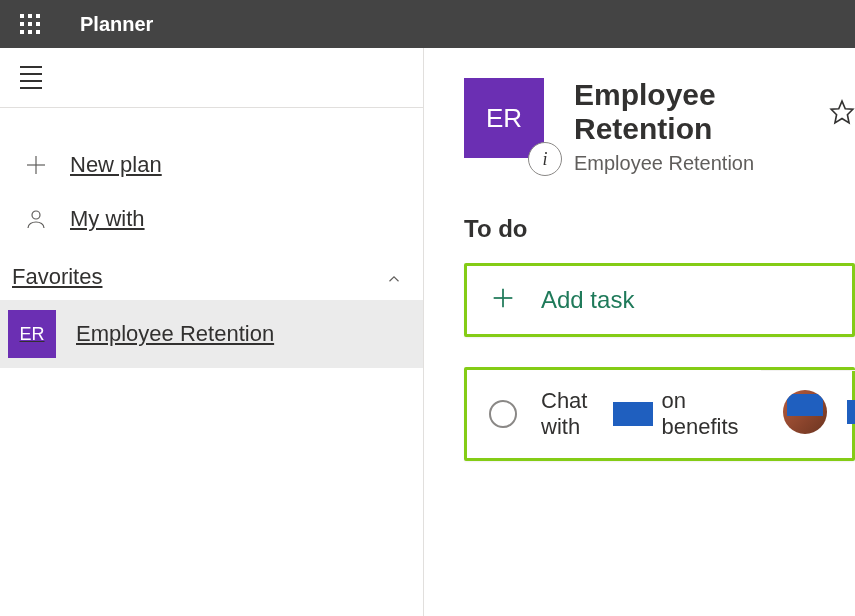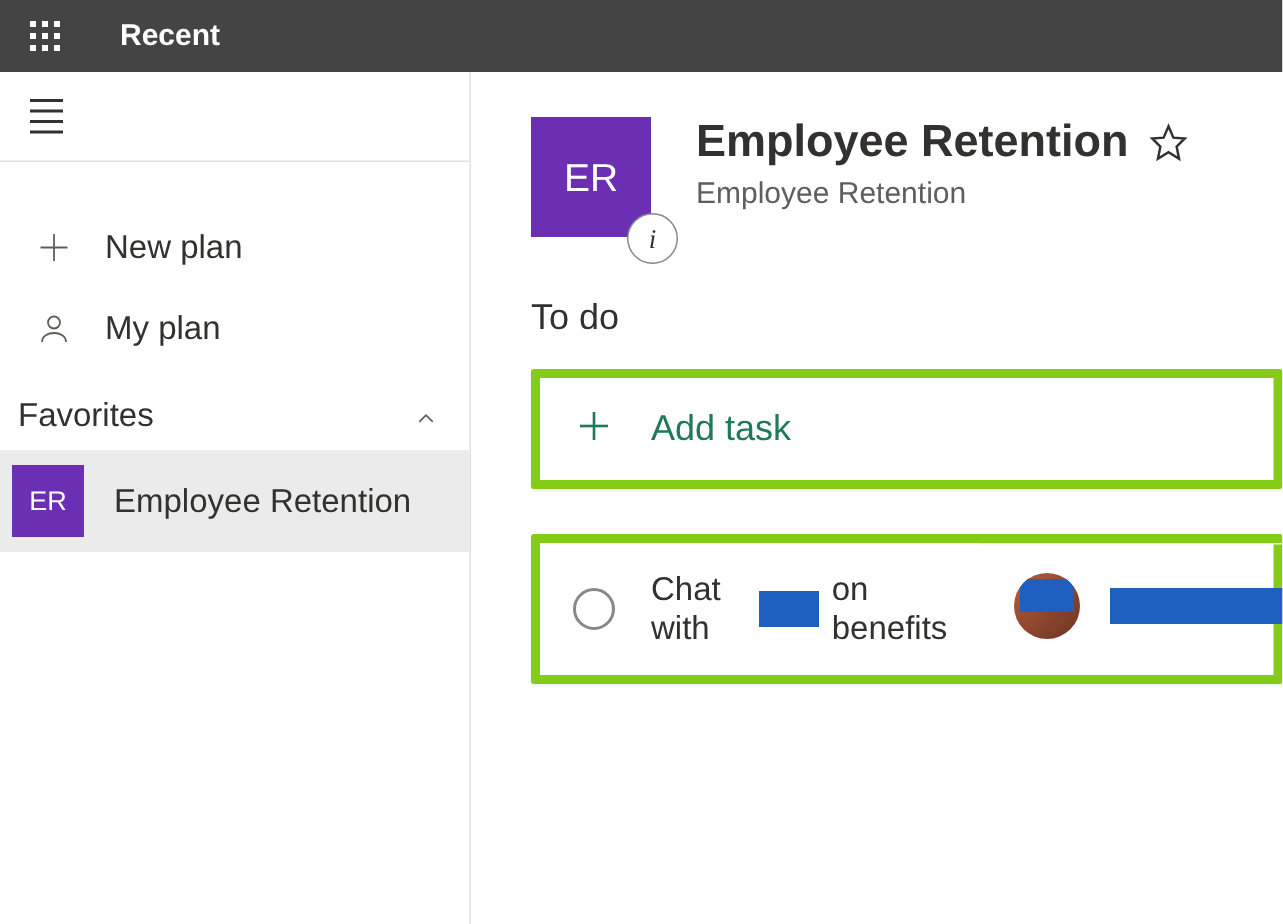--- a/index.html
+++ b/index.html
@@ -6,21 +6,21 @@
     body { font-family: "Segoe UI", -apple-system, sans-serif; width: 855px; height: 616px; overflow: hidden; background: #fff; color: #323130; }
 
     .topbar { background: #444444; height: 48px; display: flex; align-items: center; padding: 0 10px; color: #fff; }
     .waffle { width: 40px; height: 40px; display: flex; align-items: center; justify-content: center; cursor: pointer; }
     .waffle-grid { display: grid; grid-template-columns: repeat(3, 4px); grid-template-rows: repeat(3, 4px); gap: 4px; }
     .waffle-dot { width: 4px; height: 4px; background: #fff; border-radius: 0; }
     .app-title { font-size: 20px; font-weight: 600; margin-left: 30px; }
 
     .content { display: flex; height: calc(100% - 48px); }
 
-    .sidebar { width: 314px; border-right: 1px solid #e1dfdd; display: flex; flex-direction: column; }
+    .sidebar { width: 424px; border-right: 1px solid #e1dfdd; display: flex; flex-direction: column; text-decoration: underline; }
     .hamburger-row { padding: 18px 20px; border-bottom: 1px solid #e1dfdd; }
     .hamburger { display: flex; flex-direction: column; gap: 5px; width: 22px; cursor: pointer; }
     .hamburger span { height: 2px; background: #323130; width: 100%; }
 
     .nav-list { padding-top: 30px; }
     .nav-item { display: flex; align-items: center; padding: 14px 20px; cursor: pointer; font-size: 22px; color: #323130; }
     .nav-icon { width: 50px; display: flex; align-items: center; justify-content: flex-start; padding-left: 4px; }
     .nav-icon svg { width: 24px; height: 24px; stroke: #605e5c; fill: none; stroke-width: 1.2; }
 
     .section-header { display: flex; align-items: center; justify-content: space-between; padding: 18px 20px 10px 12px; font-size: 22px; color: #323130; cursor: pointer; }
@@ -35,23 +35,23 @@
     .plan-header { display: flex; align-items: flex-start; gap: 30px; position: relative; }
     .plan-badge-lg { width: 80px; height: 80px; background: #6b2fb3; color: #fff; display: flex; align-items: center; justify-content: center; font-size: 26px; position: relative; }
     .info-badge { position: absolute; right: -18px; bottom: -18px; width: 34px; height: 34px; border-radius: 50%; background: #fff; border: 1px solid #8a8886; display: flex; align-items: center; justify-content: center; font-family: Georgia, serif; font-style: italic; font-size: 18px; color: #323130; }
     .plan-titles { flex: 1; }
     .plan-title-row { display: flex; align-items: center; gap: 14px; }
     .plan-title { font-size: 30px; font-weight: 600; }
     .star { width: 26px; height: 26px; }
     .star svg { width: 26px; height: 26px; fill: none; stroke: #323130; stroke-width: 1.5; }
     .plan-subtitle { font-size: 20px; color: #605e5c; margin-top: 6px; }
 
-    .bucket-title { font-size: 24px; font-weight: 400; margin-top: 40px; margin-bottom: 20px; }
+    .bucket-title { font-size: 24px; font-weight: 700; margin-top: 40px; margin-bottom: 20px; }
 
-    .card { background: #fff; border: 6px solid #84cc16; border-radius: 2px; box-shadow: 0 1px 2px rgba(0,0,0,0.06); margin-bottom: 30px; padding: 18px 22px; display: flex; align-items: center; }
+    .card { background: #fff; border: 3px solid #84cc16; border-radius: 2px; box-shadow: 0 1px 2px rgba(0,0,0,0.06); margin-bottom: 30px; padding: 18px 22px; display: flex; align-items: center; }
     .add-task-card { cursor: pointer; }
     .plus { width: 32px; height: 32px; margin-right: 20px; }
     .plus svg { width: 28px; height: 28px; stroke: #1f7a5a; stroke-width: 1.5; fill: none; }
     .add-task-label { font-size: 24px; color: #1f7a5a; }
 
     .task-card { flex-direction: row; align-items: stretch; padding: 0; }
     .task-row { display: flex; align-items: center; padding: 18px 22px; }
     .task-radio { width: 28px; height: 28px; border: 2px solid #8a8886; border-radius: 50%; margin-right: 24px; flex-shrink: 0; }
     .task-title { font-size: 22px; display: flex; align-items: center; gap: 8px; }
     .redact { display: inline-block; width: 58px; height: 24px; background: #1f5fbf; }
@@ -71,21 +71,21 @@
         <div class="waffle-dot"></div>
         <div class="waffle-dot"></div>
       <div class="waffle-dot"></div>
         <div class="waffle-dot"></div>
         <div class="waffle-dot"></div>
       <div class="waffle-dot"></div>
         <div class="waffle-dot"></div>
         <div class="waffle-dot"></div>
     </div>
   </div>
-  <div class="app-title">Recent</div>
+  <div class="app-title">Planner</div>
 </div>
 
 <div class="content">
 
   <div class="sidebar">
     <div class="hamburger-row">
       <div class="hamburger">
         <span></span>
           <span></span>
           <span></span>
@@ -103,21 +103,21 @@
         </span>
         <span>New plan</span>
       </div>
       <div class="nav-item">
         <span class="nav-icon">
           <svg viewBox="0 0 24 24">
               <circle cx="12" cy="8" r="4"></circle>
               <path d="M4 21c0-4 4-6 8-6s8 2 8 6"></path>
             </svg>
         </span>
-        <span>My plan</span>
+        <span>My with</span>
       </div>
     </div>
 
     <div class="section-header">
       <span>Favorites</span>
       <span class="chevron">
         <svg viewBox="0 0 24 24">
             <polyline points="6 15 12 9 18 15"></polyline>
           </svg>
       </span>

